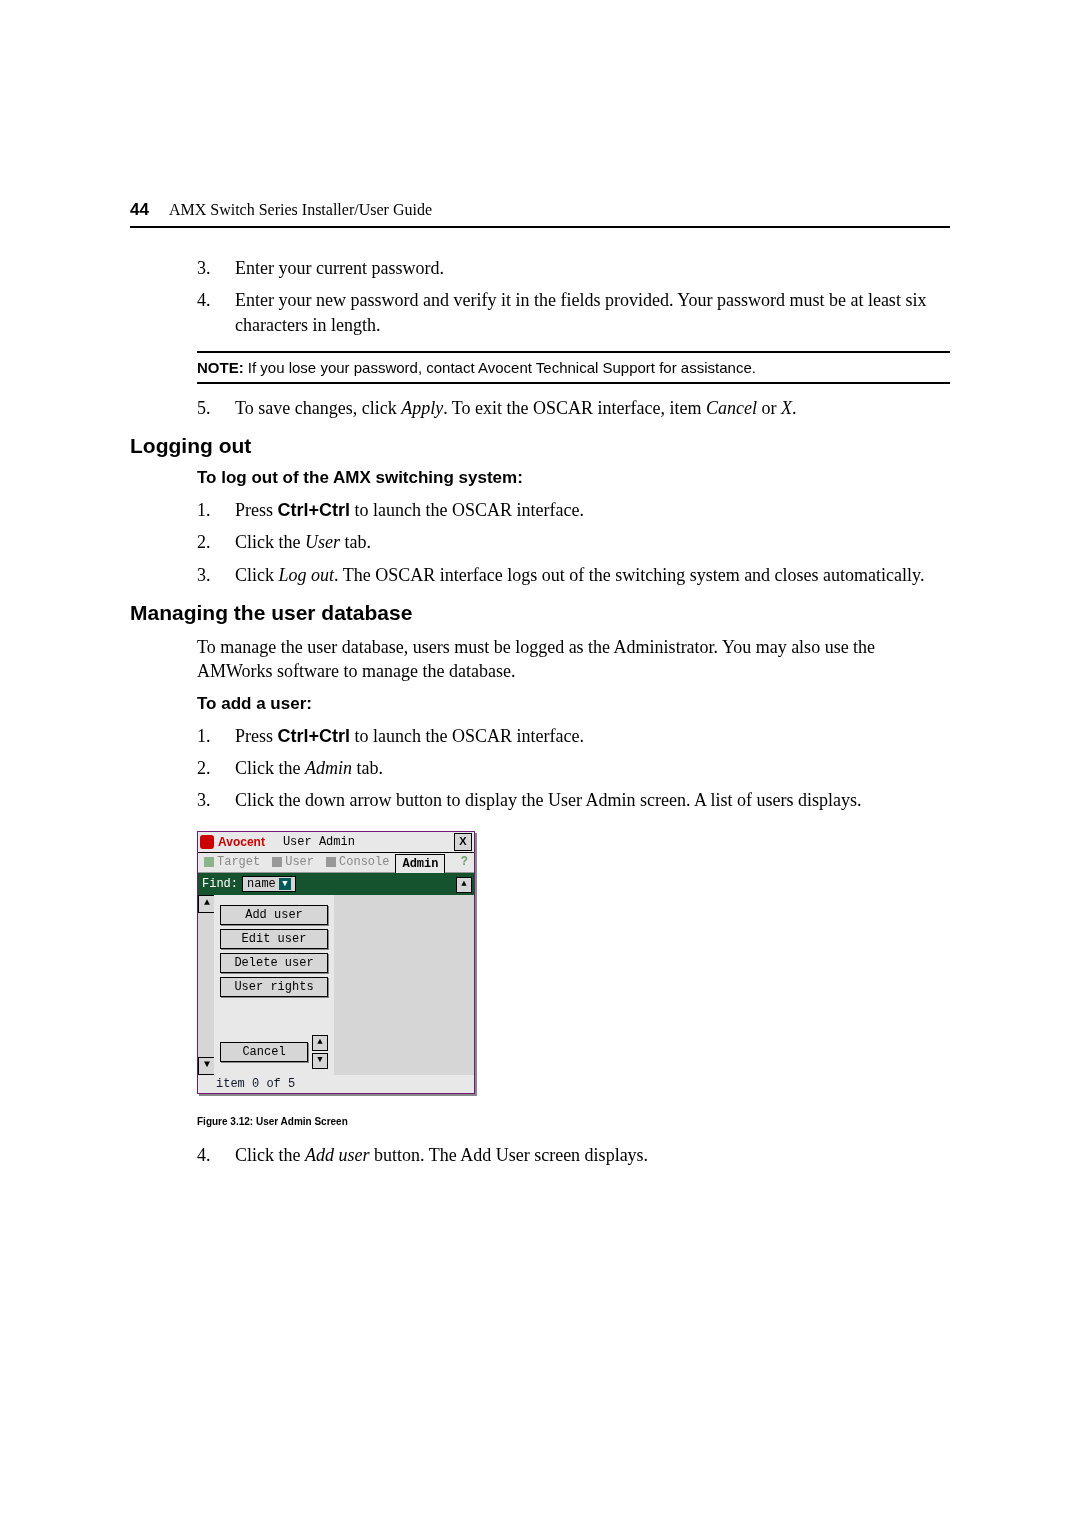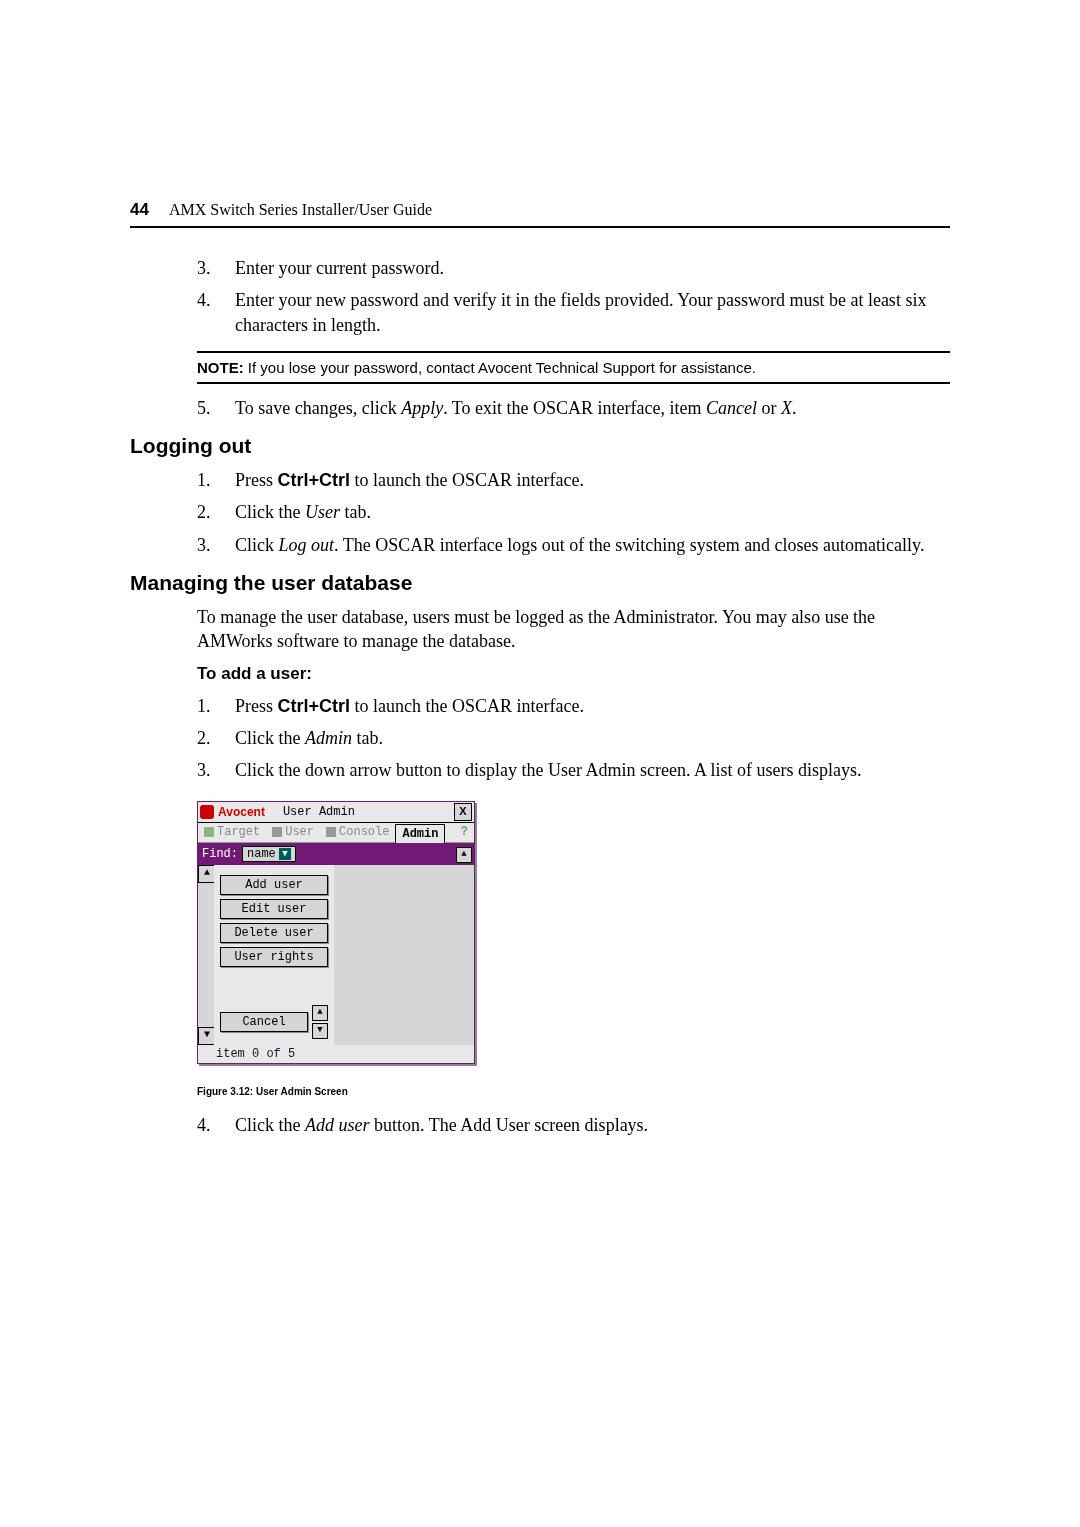--- a/index.html
+++ b/index.html
@@ -152,21 +152,21 @@
   .tab .ticon {
     width: 10px; height: 10px; display:inline-block;
   }
   .help {
     margin-left: auto;
     padding: 2px 6px;
     color: #6aa06a;
     font-weight: bold;
   }
   .findrow {
-    background: #701a75;
+    background: #14532d;
     color: #fff;
     padding: 3px 4px;
     display: flex;
     align-items: center;
     gap: 4px;
   }
   .findrow .sel {
     background: #d6d6d6;
     color: #000;
     padding: 0 4px;
@@ -277,20 +277,21 @@
   <ol class="ol">
     <li>
       <span class="num">5.</span>
       <span class="txt">
         <span>To save changes, click </span><span class="italic">Apply</span><span>. To exit the OSCAR interface, item </span><span class="italic">Cancel</span><span> or </span><span class="italic">X</span><span>.</span>
       </span>
     </li>
   </ol>
 
   <div class="h2">Logging out</div>
+  <div class="h3">To log out of the AMX switching system:</div>
 
   <ol class="ol">
     <li>
         <span class="num">1.</span>
       <span class="txt"><span>Press </span><span class="bold-sans">Ctrl+Ctrl</span><span> to launch the OSCAR interface.</span></span>
     </li>
     <li>
         <span class="num">2.</span>
       <span class="txt"><span>Click the </span><span class="italic">User</span><span> tab.</span></span>
     </li>

